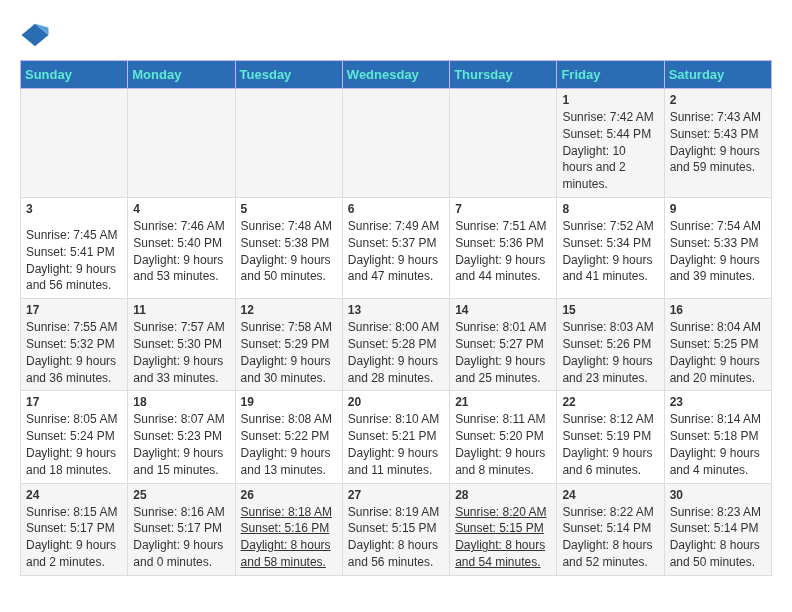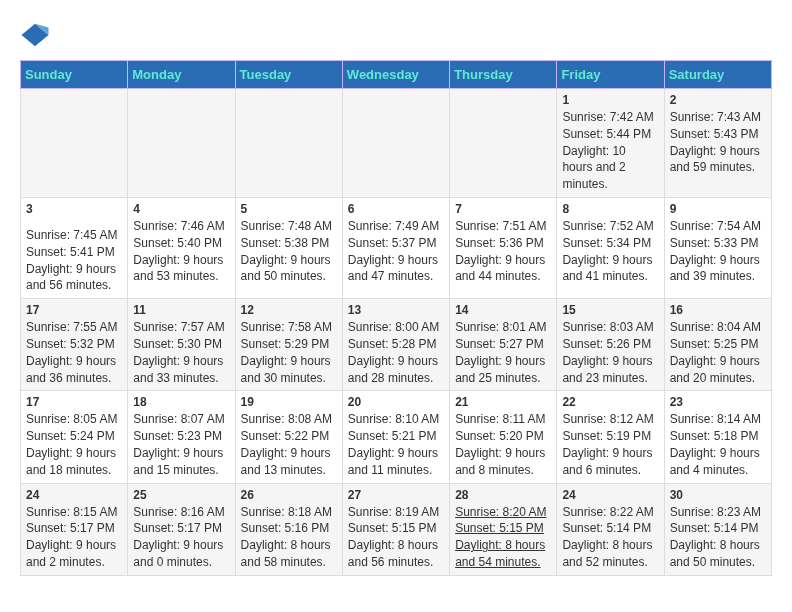--- a/index.html
+++ b/index.html
@@ -288,21 +288,21 @@
 Daylight: 9 hours and 2 minutes.</div>
         </td>
         <td>
           <span class="day-number">25</span>
           <div class="day-info" style="white-space: pre-line;">Sunrise: 8:16 AM
 Sunset: 5:17 PM
 Daylight: 9 hours and 0 minutes.</div>
         </td>
         <td>
           <span class="day-number">26</span>
-          <div class="day-info" style="white-space: pre-line;">Sunrise: 8:18 AM
+          <div class="day-info" style="white-space: pre-line; text-decoration: underline;">Sunrise: 8:18 AM
 Sunset: 5:16 PM
 Daylight: 8 hours and 58 minutes.</div>
         </td>
         <td>
           <span class="day-number">27</span>
           <div class="day-info" style="white-space: pre-line;">Sunrise: 8:19 AM
 Sunset: 5:15 PM
 Daylight: 8 hours and 56 minutes.</div>
         </td>
         <td>

